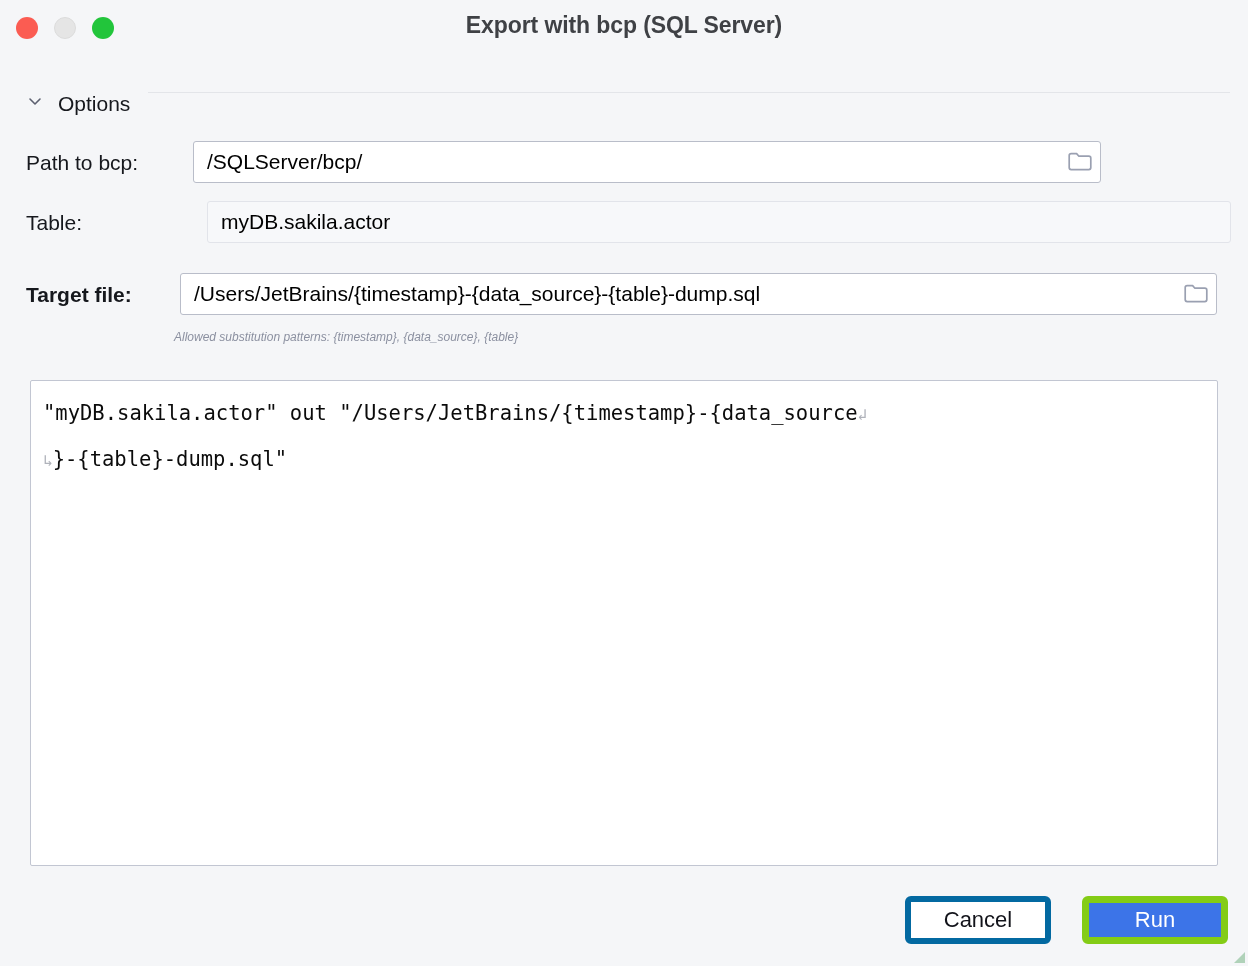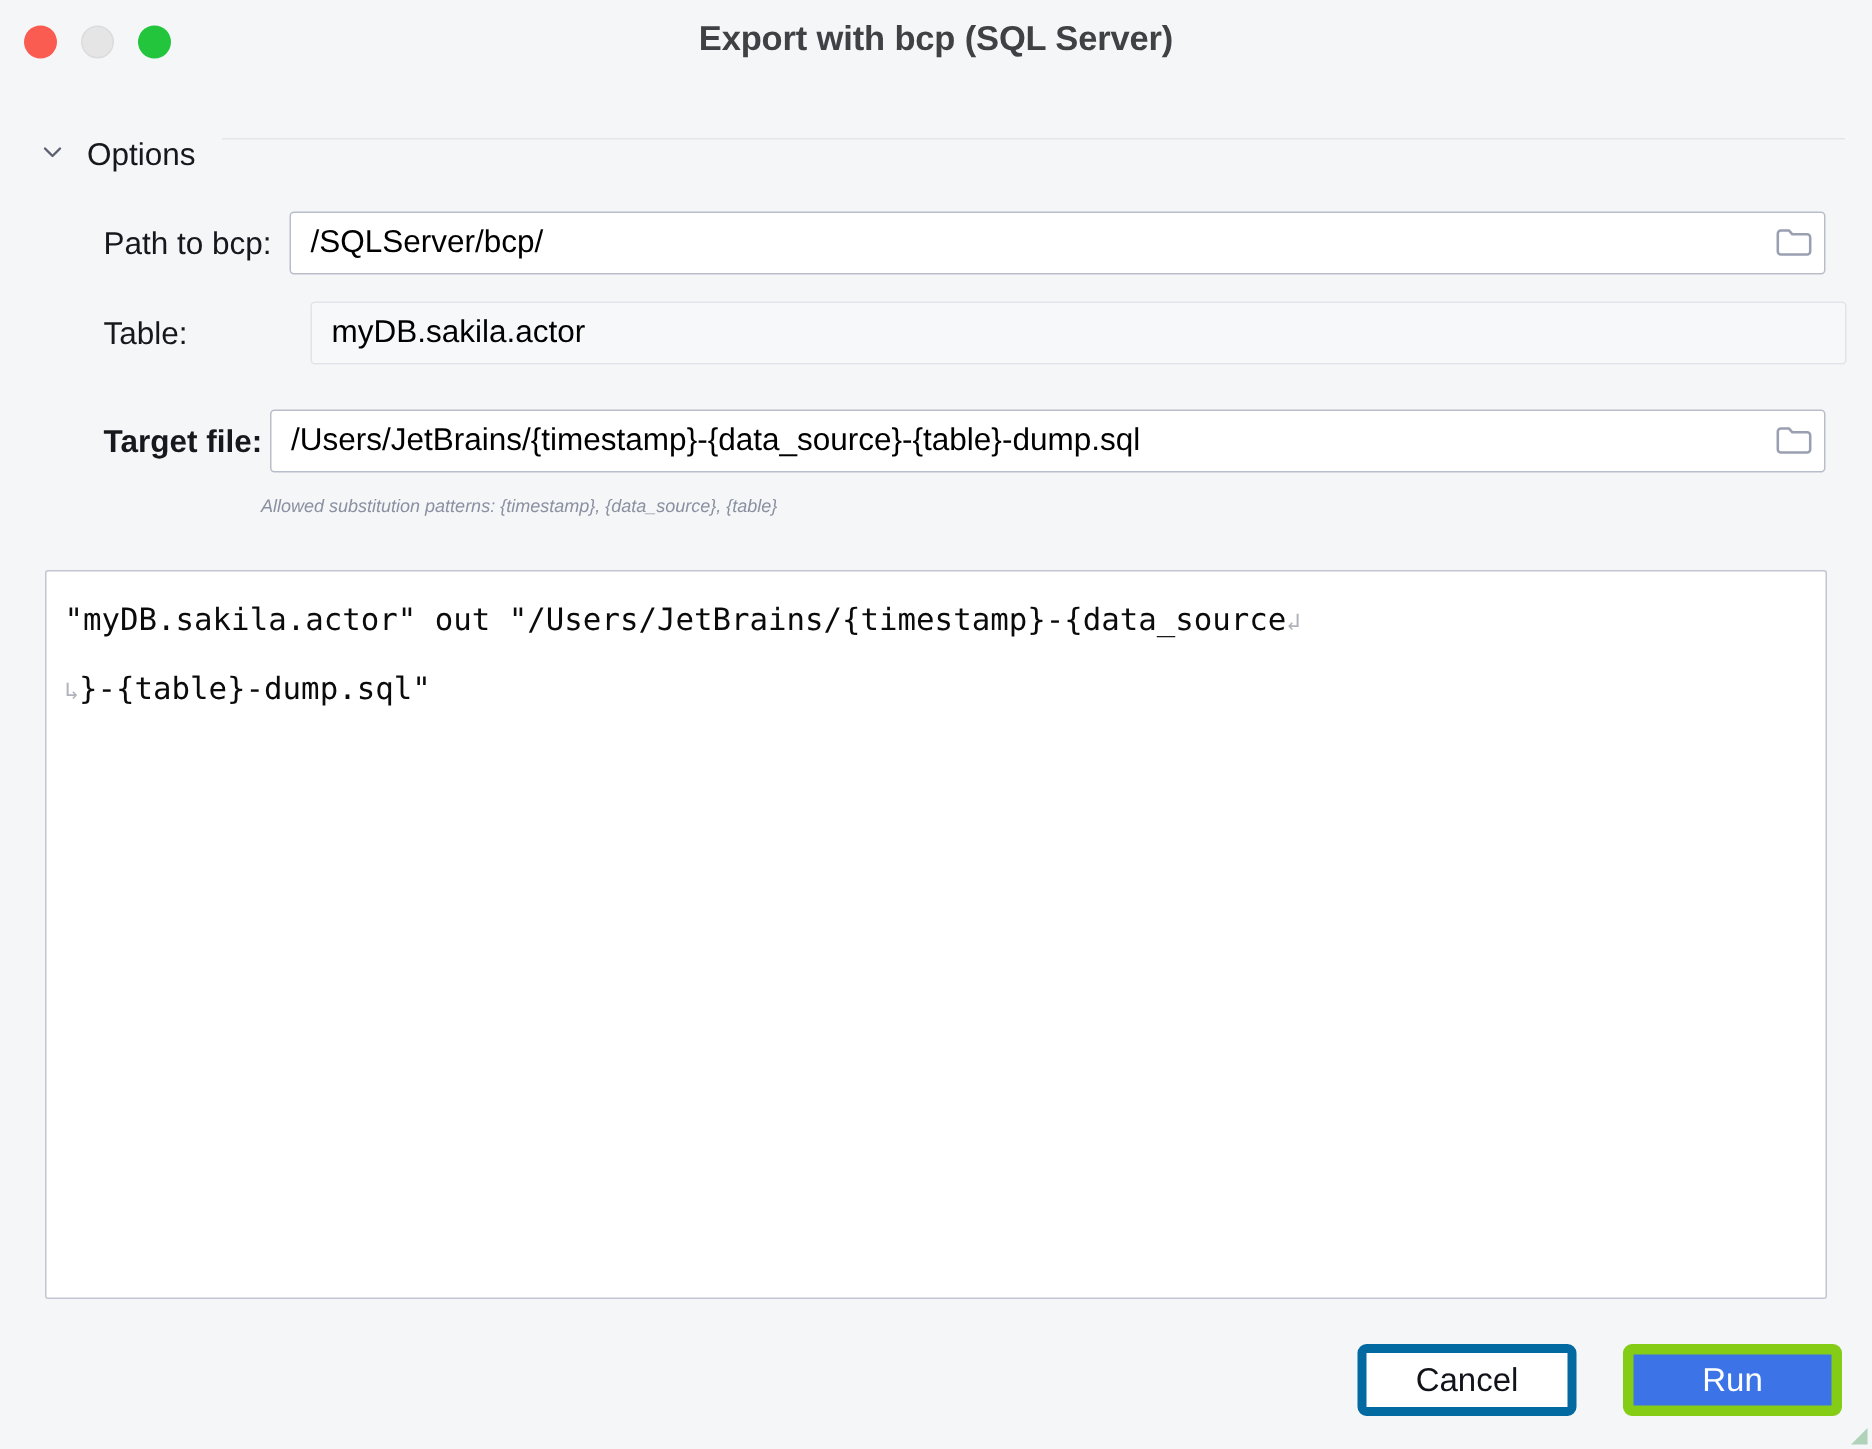--- a/index.html
+++ b/index.html
@@ -90,21 +90,20 @@
   .row {
     position: absolute;
     height: 42px;
     display: flex;
     align-items: center;
   }
   .row-label {
     font-size: 21px;
     color: #16181d;
     white-space: nowrap;
-    margin-left: 43px;
   }
   .field {
     position: absolute;
     box-sizing: border-box;
     height: 42px;
     display: flex;
     align-items: center;
     border-radius: 3px;
   }
   .field.editable {
@@ -235,21 +234,21 @@
   </span>
   <span class="options-label">Options</span>
   <span class="options-rule"></span>
 </div>
 
 <div class="form">
 
   <div class="row" style="left:26px; top:142px;">
     <span class="row-label">Path to bcp:</span>
   </div>
-  <div class="field editable" style="left:193px; top:141px; width:1024px;">
+  <div class="field editable" style="left:193px; top:141px; width:908px;">
     <span class="field-text">/SQLServer/bcp/</span>
     <span class="folder-btn">
       <svg class="folder-ico" width="26" height="22" viewBox="0 0 26 22" fill="none" xmlns="http://www.w3.org/2000/svg">
         <path d="M2.2 4.6C2.2 3.5 3.1 2.6 4.2 2.6H9.6L11.9 5.2H21.8C22.9 5.2 23.8 6.1 23.8 7.2V16.6C23.8 17.7 22.9 18.6 21.8 18.6H4.2C3.1 18.6 2.2 17.7 2.2 16.6V4.6Z" stroke="#9aa0b1" stroke-width="1.7" stroke-linejoin="round"></path>
       </svg>
     </span>
   </div>
 
   <div class="row" style="left:26px; top:202px;justify-content:center;">
     <span class="row-label">Table:</span>

